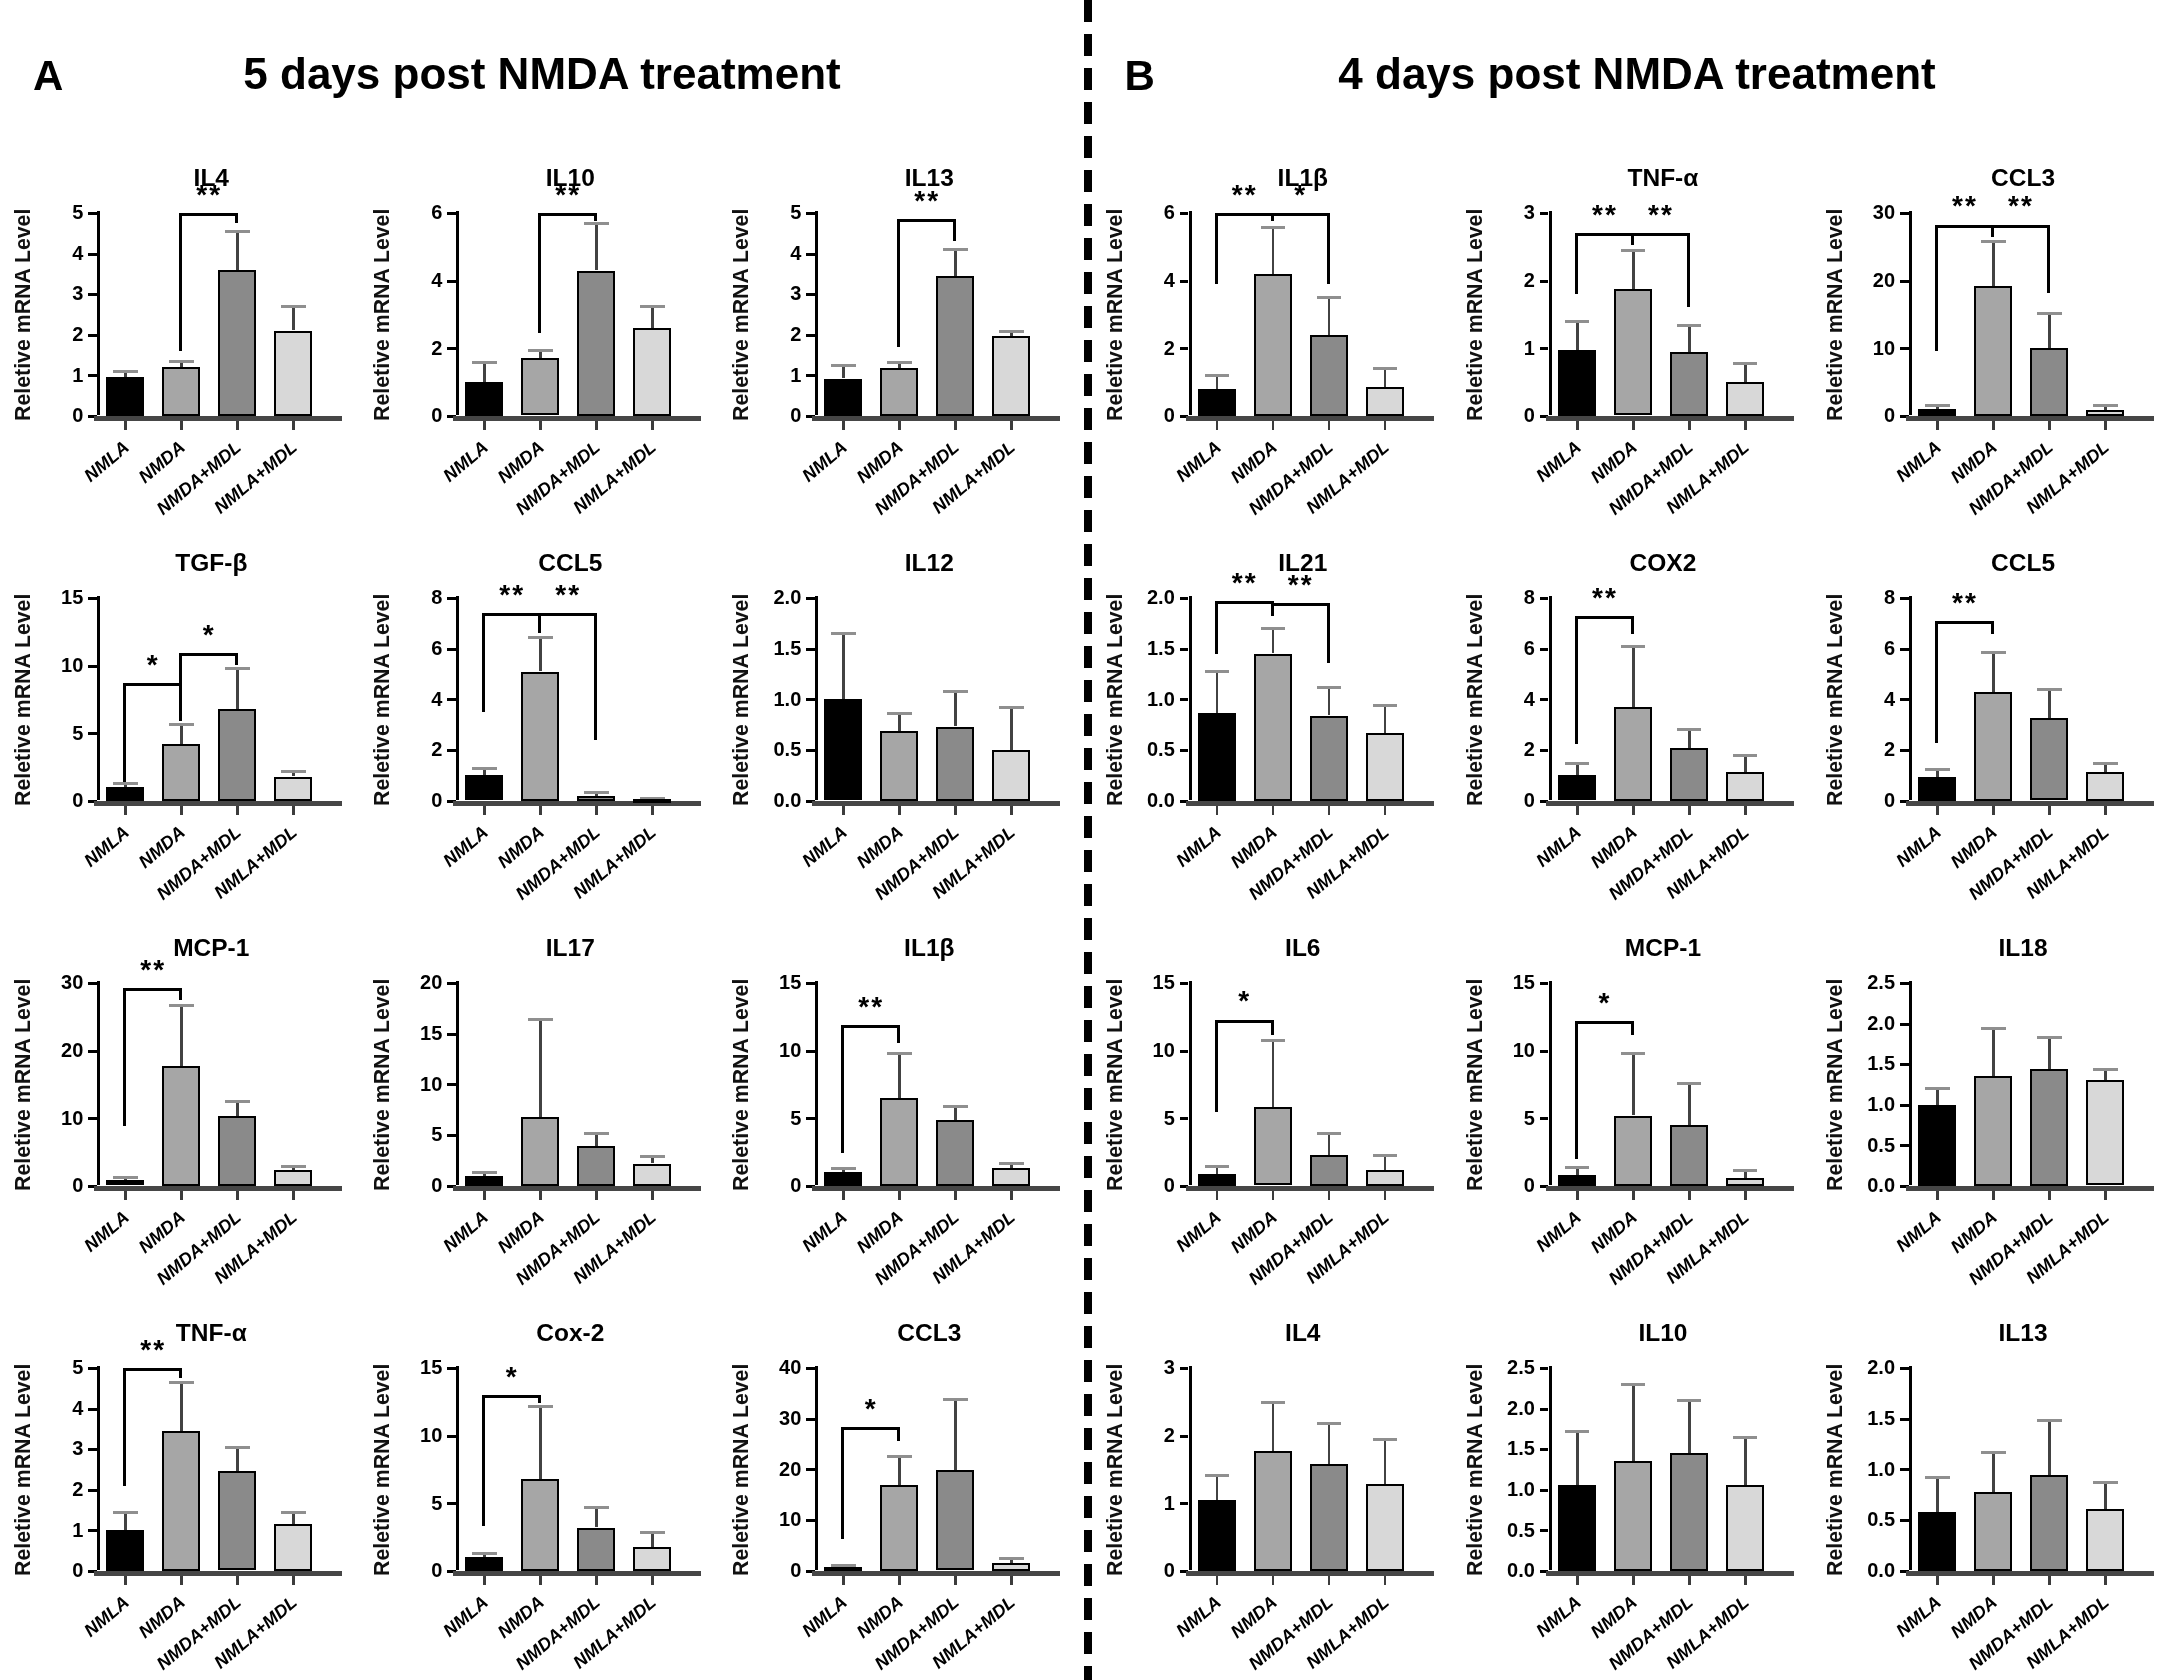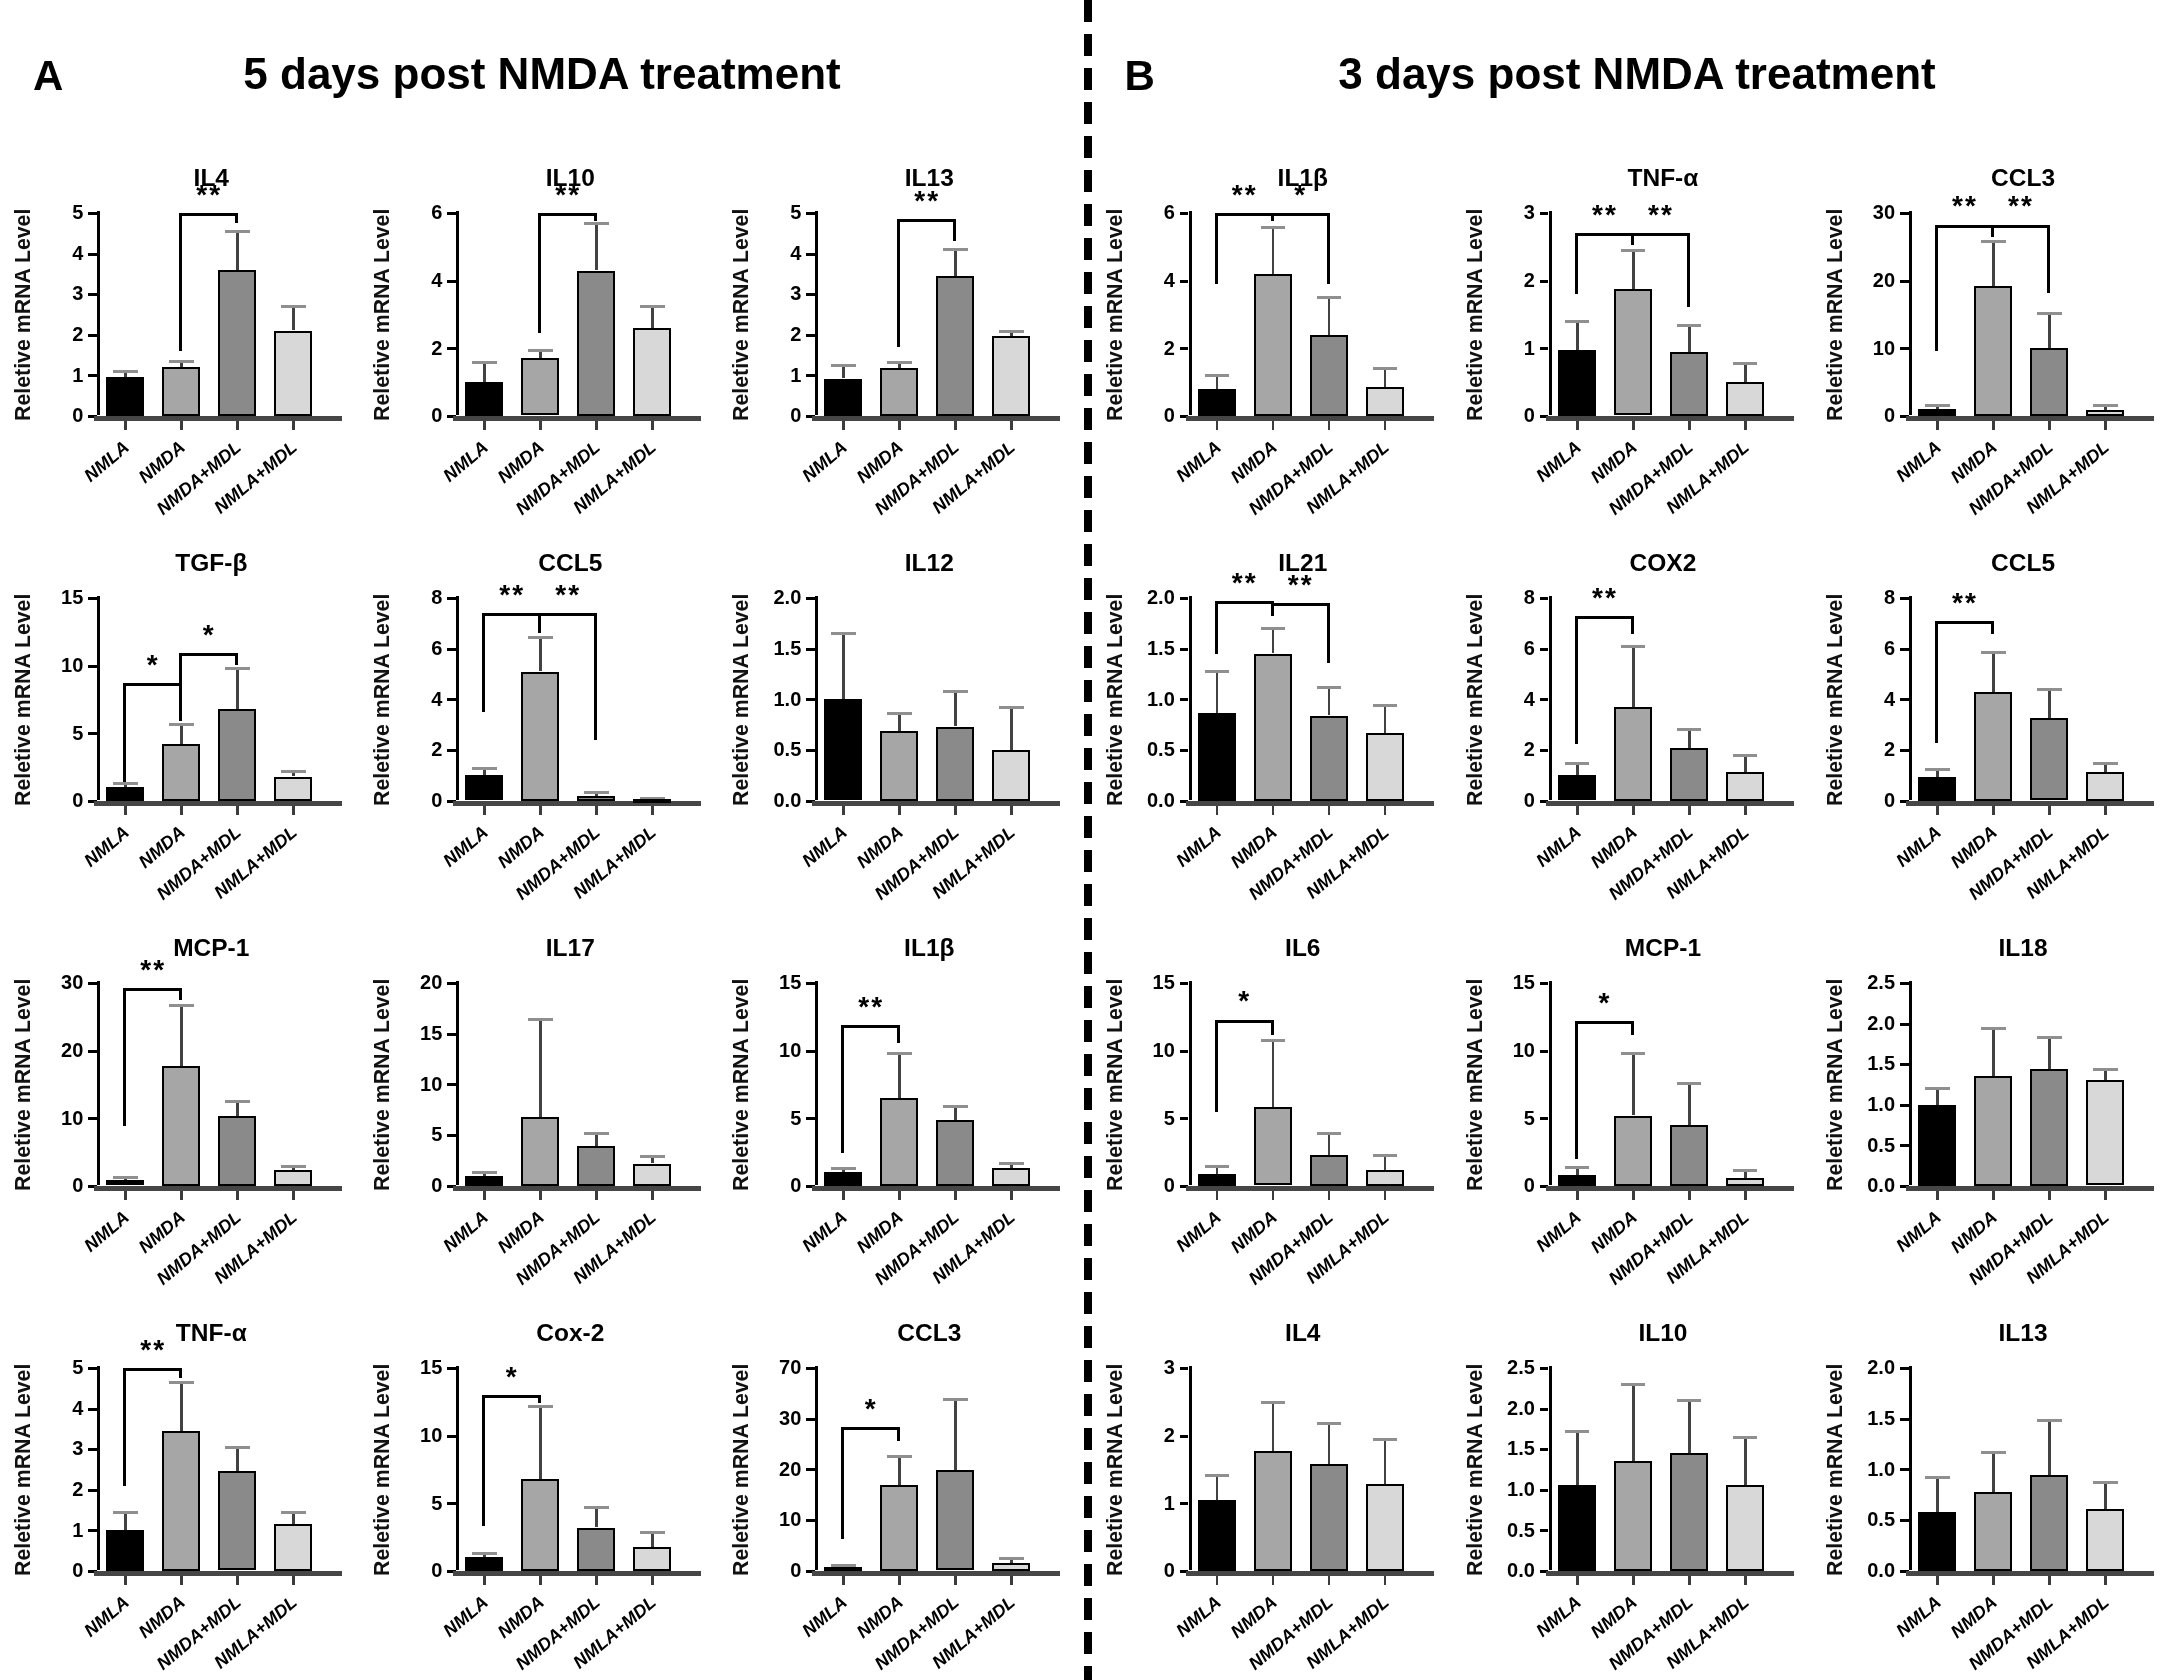--- a/index.html
+++ b/index.html
@@ -480,21 +480,21 @@
           <div class="yaxis" style="left: 92px; top: 78px; width: 3.2px; height: 204px;"></div>
           <div class="ytick" style="left: 83px; top: 282px; width: 8.5px; height: 2.7px;"></div>
           <div class="yticklab" style="left: 29px; top: 272px; width: 49px; height: 21.3px; line-height: 21.3px;">0</div>
           <div class="ytick" style="left: 83px; top: 231px; width: 8.5px; height: 2.7px;"></div>
           <div class="yticklab" style="left: 29px; top: 221px; width: 49px; height: 21.3px; line-height: 21.3px;">10</div>
           <div class="ytick" style="left: 83px; top: 180px; width: 8.5px; height: 2.7px;"></div>
           <div class="yticklab" style="left: 29px; top: 171px; width: 49px; height: 21.3px; line-height: 21.3px;">20</div>
           <div class="ytick" style="left: 83px; top: 130px; width: 8.5px; height: 2.7px;"></div>
           <div class="yticklab" style="left: 29px; top: 120px; width: 49px; height: 21.3px; line-height: 21.3px;">30</div>
           <div class="ytick" style="left: 83px; top: 79px; width: 8.5px; height: 2.7px;"></div>
-          <div class="yticklab" style="left: 29px; top: 69px; width: 49px; height: 21.3px; line-height: 21.3px;">70</div>
+          <div class="yticklab" style="left: 29px; top: 69px; width: 49px; height: 21.3px; line-height: 21.3px;">40</div>
           <div class="baseline" style="left: 89px; top: 283px; width: 248px; height: 5.3px; background: rgb(70, 70, 70);"></div>
           <div class="errline" style="left: 119px; top: 277px; width: 2.7px; height: 2.5px; background: rgb(66, 66, 66);"></div>
           <div class="errcap" style="left: 108px; top: 276px; width: 24.5px; height: 2.7px; background: rgb(143, 143, 143);"></div>
           <div class="bar" style="left: 101px; top: 279px; width: 38px; height: 3.5px; background: rgb(0, 0, 0);"></div>
           <div class="xtick" style="left: 119px; top: 288px; width: 2.7px; height: 8.5px;"></div>
           <div class="xlab" style="left: -5px; top: 304px; width: 120px; height: 21.3px;">NMLA</div>
           <div class="errline" style="left: 175px; top: 168px; width: 2.7px; height: 29px; background: rgb(66, 66, 66);"></div>
           <div class="errcap" style="left: 164px; top: 167px; width: 24.5px; height: 2.7px; background: rgb(143, 143, 143);"></div>
           <div class="bar" style="left: 157px; top: 197px; width: 38px; height: 86px; background: rgb(166, 166, 166);"></div>
           <div class="xtick" style="left: 175px; top: 288px; width: 2.7px; height: 8.5px;"></div>
@@ -513,21 +513,21 @@
           <div class="sigline" style="left: 118px; top: 139px; width: 3.2px; height: 112px;"></div>
           <div class="sigline" style="left: 174px; top: 139px; width: 3.2px; height: 14px;"></div>
           <div class="siglab" style="left: 100px; top: 105px; width: 96px;">*</div>
         </div>
       </div>
   </section>
   <div class="divider"></div>
   <section class="panel b">
     <header class="panel-header">
       <span class="panel-letter">B</span>
-      <h1 class="panel-title">3 days post NMDA treatment</h1>
+      <h1 class="panel-title">4 days post NMDA treatment</h1>
     </header>
     <div class="grid" id="grid-1">
         <div class="cell">
           <div class="chart-title" style="left: 70px; top: 31px; width: 272px;">IL1β</div>
           <div class="ylab" style="left: -105px; top: 170px; width: 245px; height: 23.5px;">Reletive mRNA Level</div>
           <div class="yaxis" style="left: 92px; top: 78px; width: 3.2px; height: 204px;"></div>
           <div class="ytick" style="left: 83px; top: 282px; width: 8.5px; height: 2.7px;"></div>
           <div class="yticklab" style="left: 29px; top: 272px; width: 49px; height: 21.3px; line-height: 21.3px;">0</div>
           <div class="ytick" style="left: 83px; top: 214px; width: 8.5px; height: 2.7px;"></div>
           <div class="yticklab" style="left: 29px; top: 205px; width: 49px; height: 21.3px; line-height: 21.3px;">2</div>

